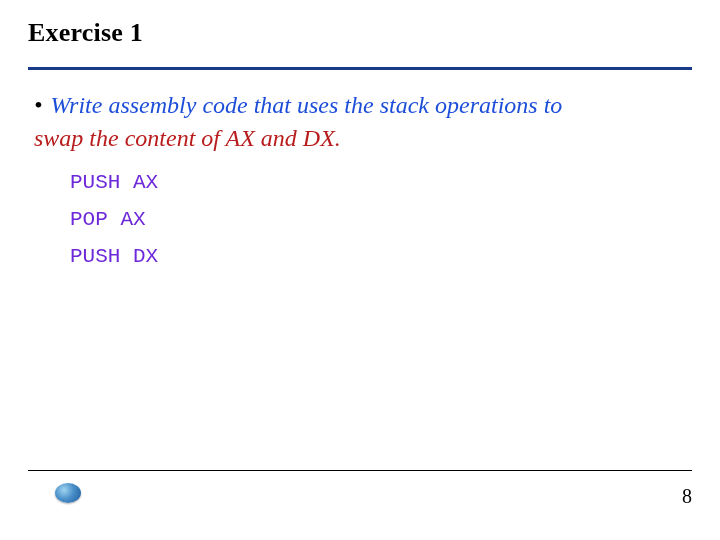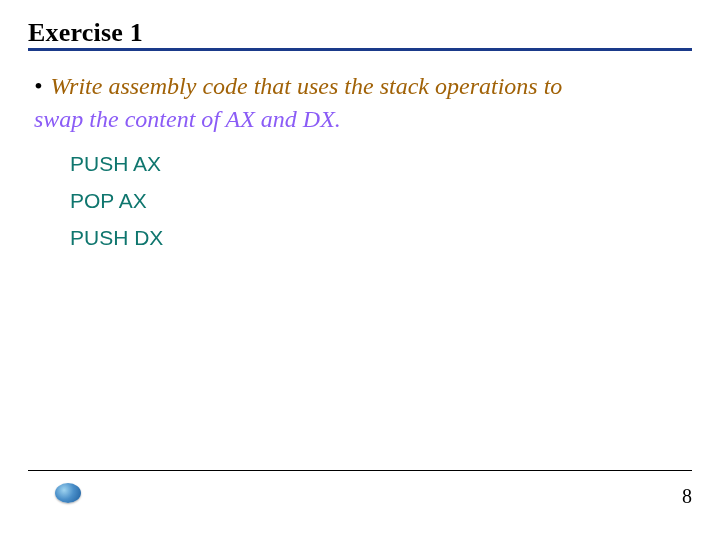--- a/index.html
+++ b/index.html
@@ -14,61 +14,61 @@
   .slide {
     width: 100%;
     height: 100%;
     padding: 18px 28px 0 28px;
     position: relative;
   }
   .title {
     font-size: 26px;
     font-weight: bold;
     color: #000;
-    padding-bottom: 0;
+    padding-bottom: 19px;
     border-bottom: 3px solid #1a3a8a;
     margin-bottom: 20px;
     letter-spacing: 0.2px;
   }
   .bullet-row {
     display: flex;
     align-items: flex-start;
     margin-bottom: 2px;
     padding-left: 6px;
   }
   .bullet {
     font-size: 24px;
     font-style: italic;
     color: #000;
     margin-right: 8px;
     line-height: 1.3;
   }
   .question {
     font-size: 24px;
     font-style: italic;
-    color: #a16207;
+    color: #1d4ed8;
     line-height: 1.3;
   }
   .question-cont {
     font-size: 24px;
     font-style: italic;
-    color: #8b5cf6;
+    color: #b91c1c;
     line-height: 1.3;
     padding-left: 6px;
     margin-bottom: 18px;
   }
   .code-list {
     padding-left: 42px;
   }
   .code-line {
     font-size: 21px;
-    color: #0f766e;
+    color: #6d28d9;
     line-height: 1.0;
     margin-bottom: 16px;
-    font-family: Liberation Sans, sans-serif;
+    font-family: Liberation Mono, monospace;
   }
   .footer {
     position: absolute;
     bottom: 22px;
     left: 28px;
     right: 28px;
     border-top: 1px solid #000;
     display: flex;
     justify-content: space-between;
     align-items: center;

